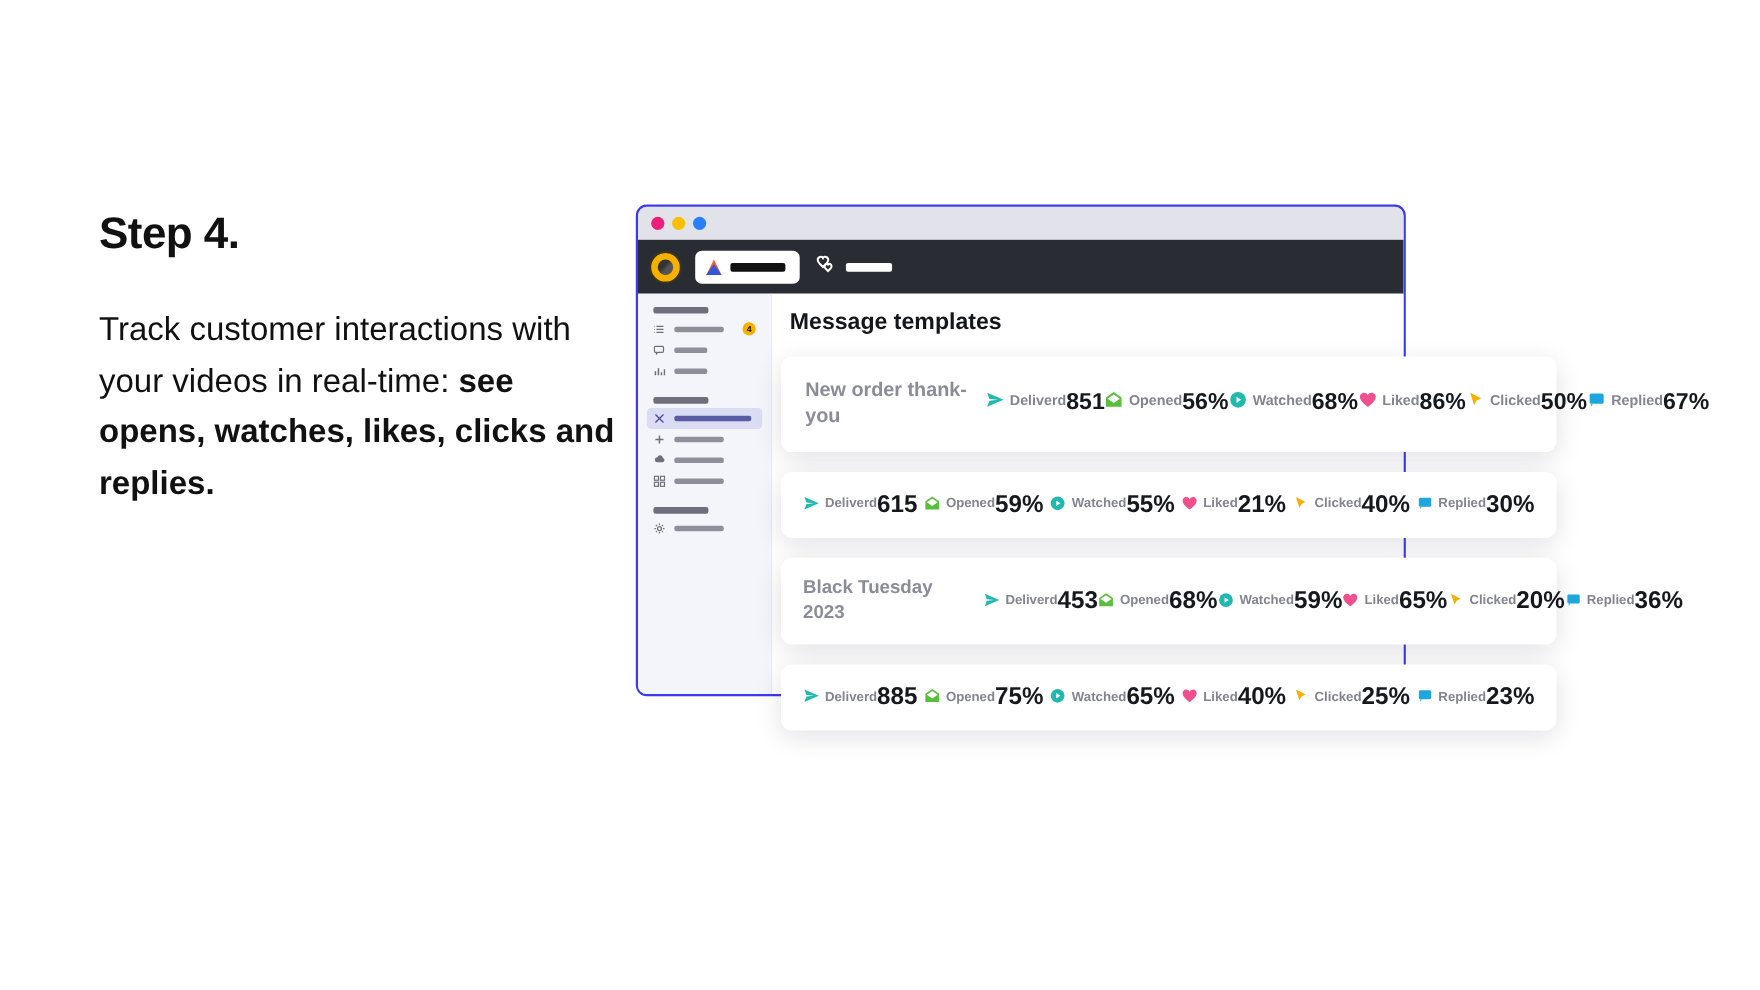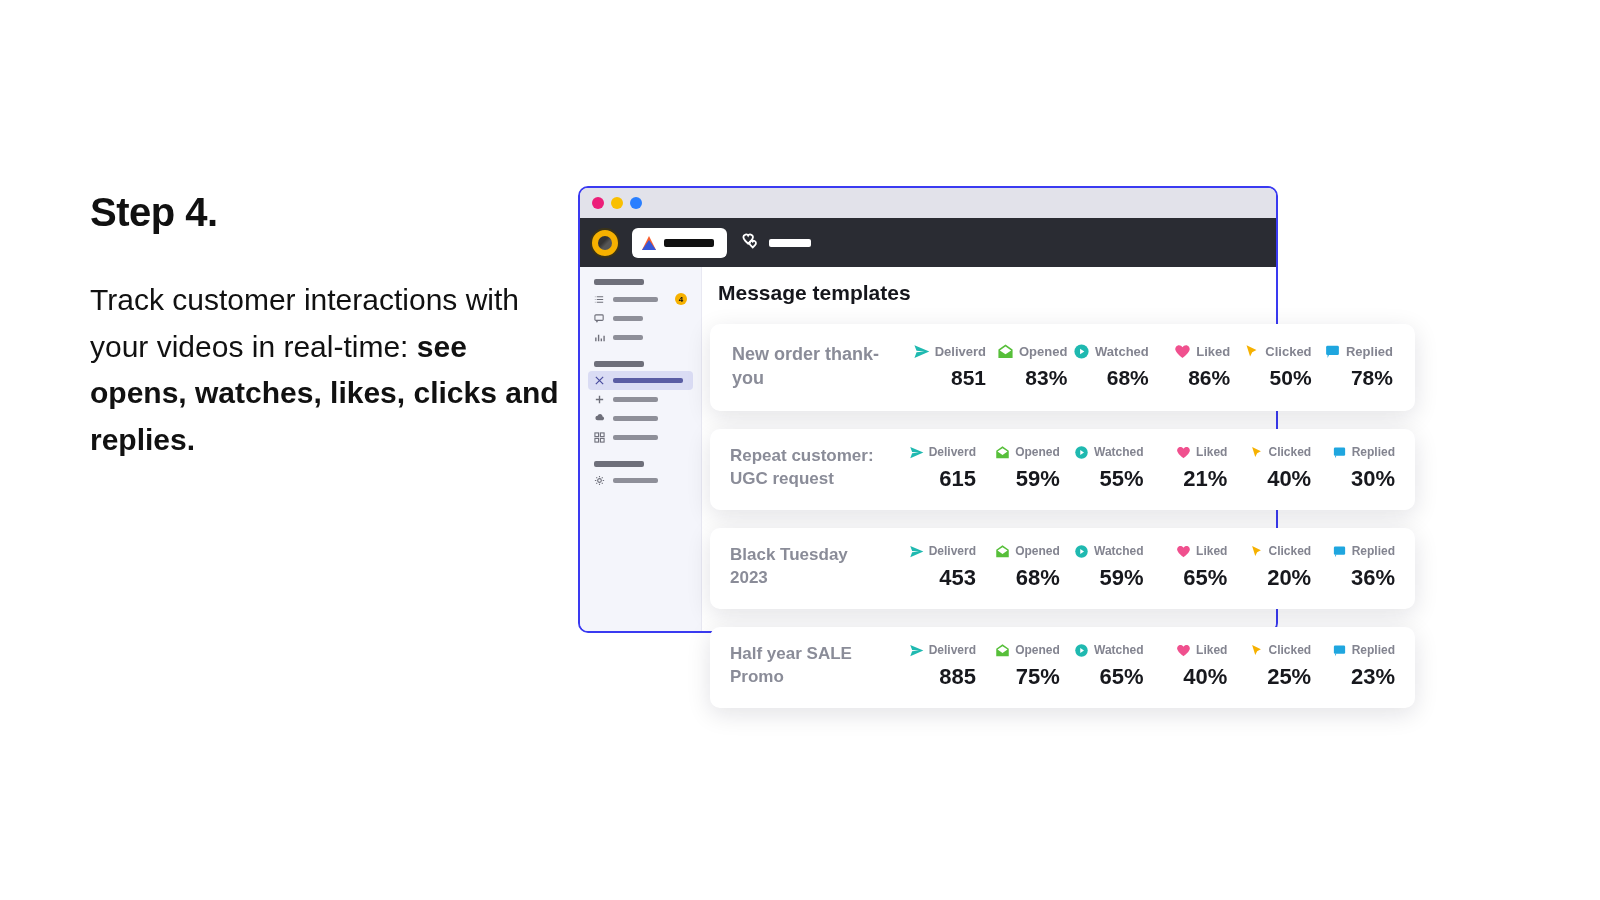--- a/index.html
+++ b/index.html
@@ -183,21 +183,21 @@
     line-height: 1.35;
   }
   .metrics {
     display: flex;
     gap: 0;
     flex: 1;
     justify-content: space-between;
   }
   .metric {
     display: flex;
-    flex-direction: column;
+    flex-direction: row;
     align-items: flex-end;
     min-width: 72px;
   }
   .metric:first-child { min-width: 82px; }
   .m-head {
     display: flex; align-items: center; gap: 5px;
     font-size: 12px;
     font-weight: 700;
     color: #838490;
     margin-bottom: 6px;
@@ -359,21 +359,21 @@
       </div>
       <div class="metric">
         <div class="m-head">
             <span class="ico">
               <svg viewBox="0 0 24 24" fill="#57bf3a">
                 <path d="M12 2L2 9v12h20V9L12 2zm0 3l8 5.5L12 16 4 10.5 12 5z"></path>
               </svg>
             </span>
             <span>Opened</span>
           </div>
-        <div class="m-val">83%</div>
+        <div class="m-val">56%</div>
       </div>
       <div class="metric">
         <div class="m-head">
             <span class="ico">
               <svg viewBox="0 0 24 24" fill="#1fb9b0">
                 <circle cx="12" cy="12" r="10"></circle>
                 <path d="M10 8l6 4-6 4V8z" fill="#fff"></path>
               </svg>
             </span>
             <span>Watched</span>
@@ -405,27 +405,26 @@
       <div class="metric">
         <div class="m-head">
             <span class="ico">
               <svg viewBox="0 0 24 24" fill="#1fa6df">
                 <rect x="3" y="4" width="18" height="13" rx="2"></rect>
                 <path d="M7 17l-2 4v-4"></path>
               </svg>
             </span>
             <span>Replied</span>
           </div>
-        <div class="m-val">78%</div>
+        <div class="m-val">67%</div>
       </div>
     </div>
   </div>
 
   <div class="card">
-    <div class="tmpl-name">Repeat customer: UGC request</div>
     <div class="metrics">
       <div class="metric">
         <div class="m-head">
             <span class="ico">
               <svg viewBox="0 0 24 24" fill="#1fb9b0">
                 <path d="M2 21l21-9L2 3l3 8 11 1-11 1-3 8z"></path>
               </svg>
             </span>
             <span>Deliverd</span>
           </div>
@@ -559,21 +558,20 @@
               </svg>
             </span>
             <span>Replied</span>
           </div>
         <div class="m-val">36%</div>
       </div>
     </div>
   </div>
 
   <div class="card">
-    <div class="tmpl-name">Half year SALE Promo</div>
     <div class="metrics">
       <div class="metric">
         <div class="m-head">
             <span class="ico">
               <svg viewBox="0 0 24 24" fill="#1fb9b0">
                 <path d="M2 21l21-9L2 3l3 8 11 1-11 1-3 8z"></path>
               </svg>
             </span>
             <span>Deliverd</span>
           </div>

